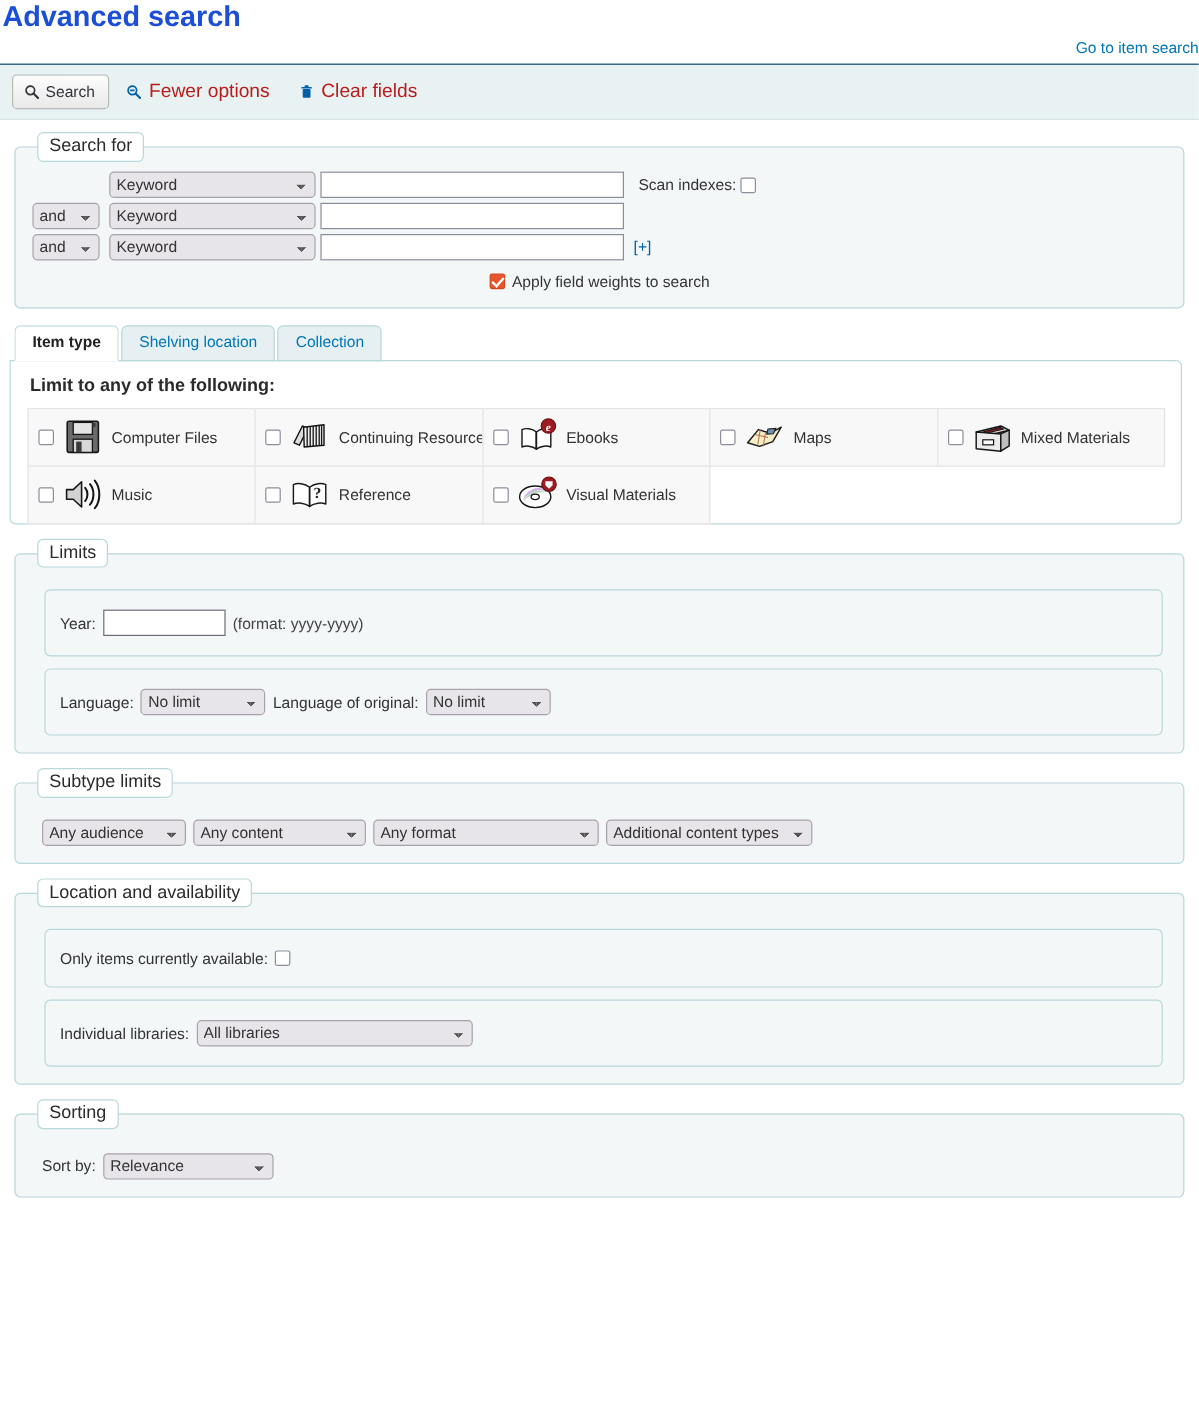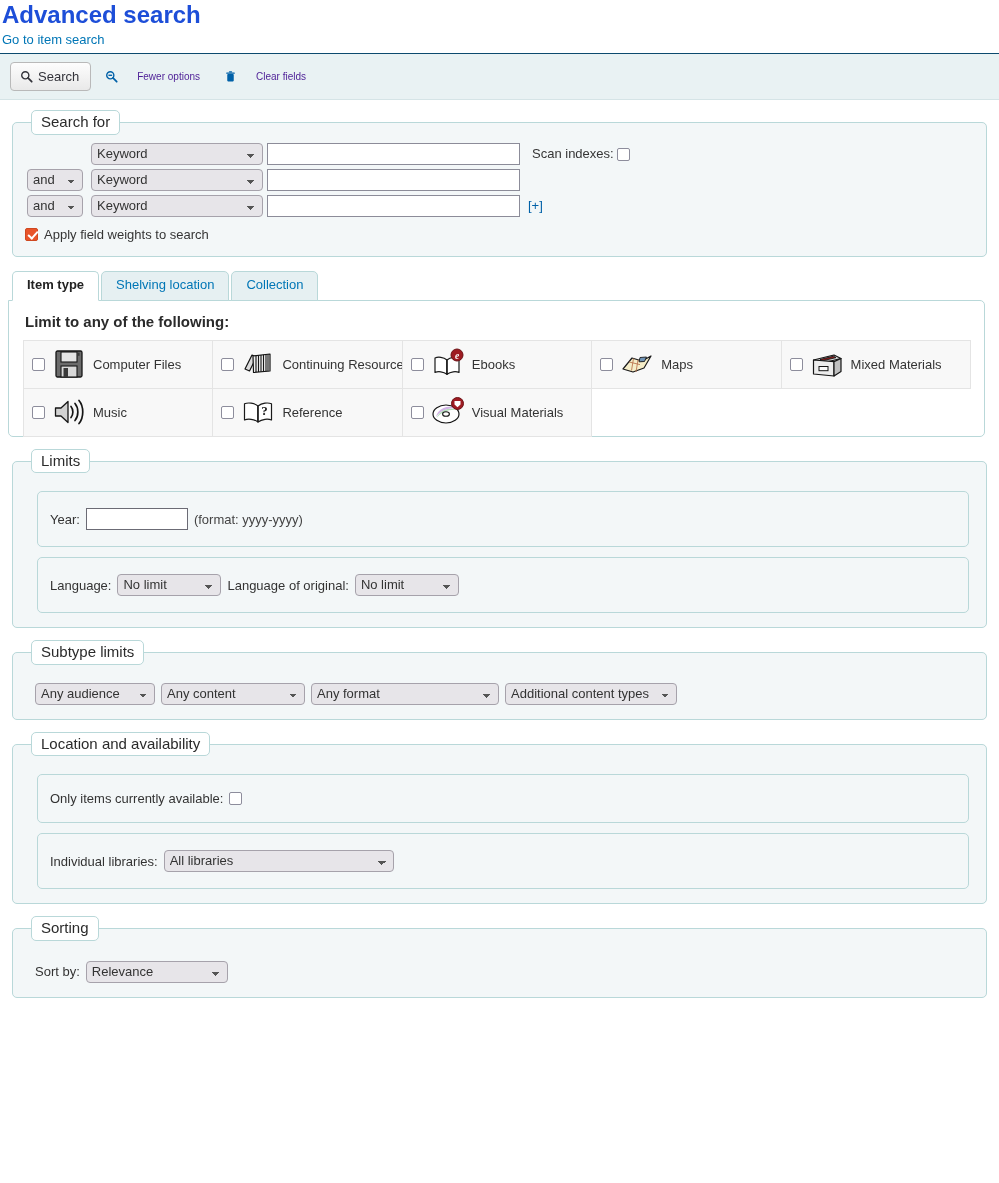--- a/index.html
+++ b/index.html
@@ -14,21 +14,21 @@
   .page { width: 999px; position: relative; padding: 0; }
 
   h1.page-title {
     font-size: 24px;
     font-weight: bold;
     color: #1d4ed8;
     margin: 0;
     padding: 2px 0 4px 2px;
     line-height: 1.1;
   }
-  a { color: #0076b6; text-decoration: none; }
+  a { color: #0076b6; text-decoration: none; text-align: right; }
 
   .itemsearch-link {
     display: block;
     font-size: 13px;
     padding: 0 0 6px 2px;
     color: #0076b6;
   }
 
   
   .toolbar {
@@ -52,23 +52,23 @@
     display: inline-flex;
     align-items: center;
     gap: 5px;
     cursor: pointer;
     line-height: 1;
     height: 29px;
   }
   .link-btn {
     display: inline-flex;
     align-items: center;
-    gap: 19px;
-    color: #4c1d95;
-    font-size: 10px;
+    gap: 6px;
+    color: #b91c1c;
+    font-size: 16px;
     padding: 5px 10px;
     cursor: pointer;
   }
   .ico { display: inline-block; width: 13px; height: 13px; flex: 0 0 auto; }
   .ico svg { display: block; width: 13px; height: 13px; }
 
   
   fieldset.rows, fieldset.section, fieldset.inner {
     border: 1px solid #b9d8d9;
     border-radius: 5px;
@@ -167,20 +167,21 @@
     left: 3.5px; top: 0.5px;
     width: 4px; height: 8px;
     border: solid #fff;
     border-width: 0 2px 2px 0;
     transform: rotate(42deg);
   }
   .weights-row {
     margin-top: 8px;
     display: flex; align-items: center; gap: 6px;
     font-size: 13px;
+    justify-content: center;
   }
 
   
   .tabs-wrap { margin: 0 14px 12px 8px; }
   ul.nav-tabs {
     list-style: none; margin: 0; padding: 0 0 0 4px;
     display: flex; align-items: flex-end;
     position: relative; z-index: 2;
   }
   ul.nav-tabs li {

